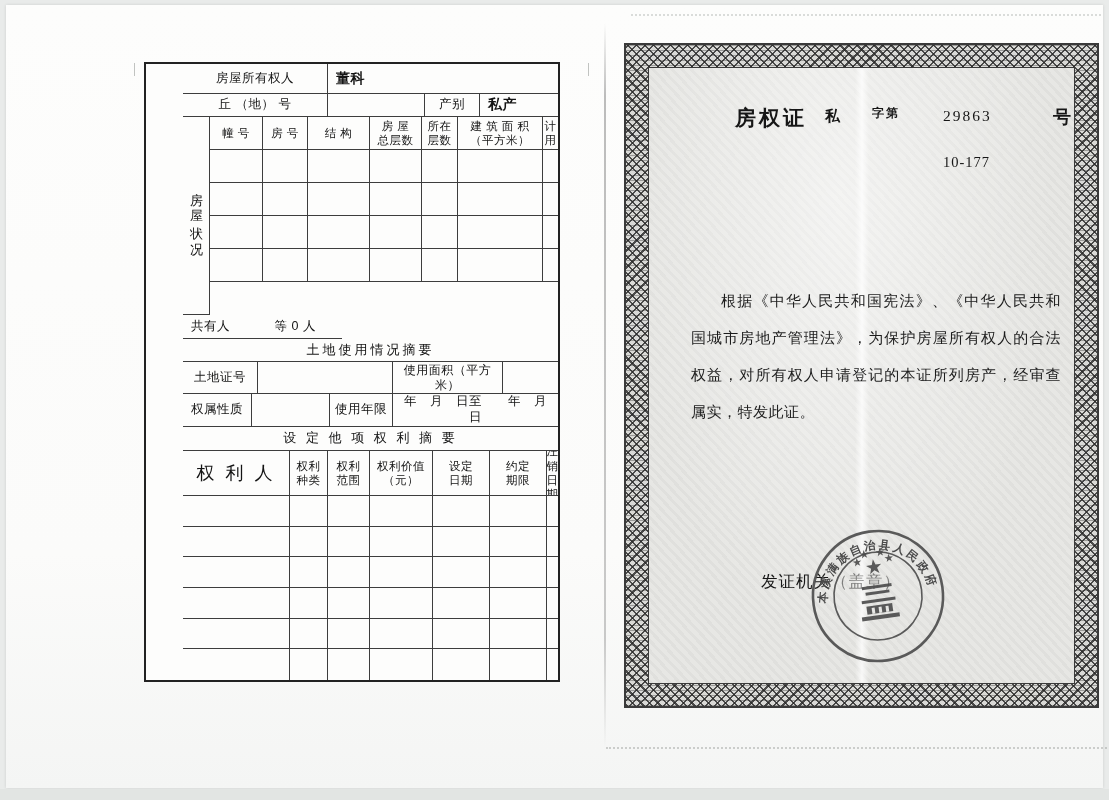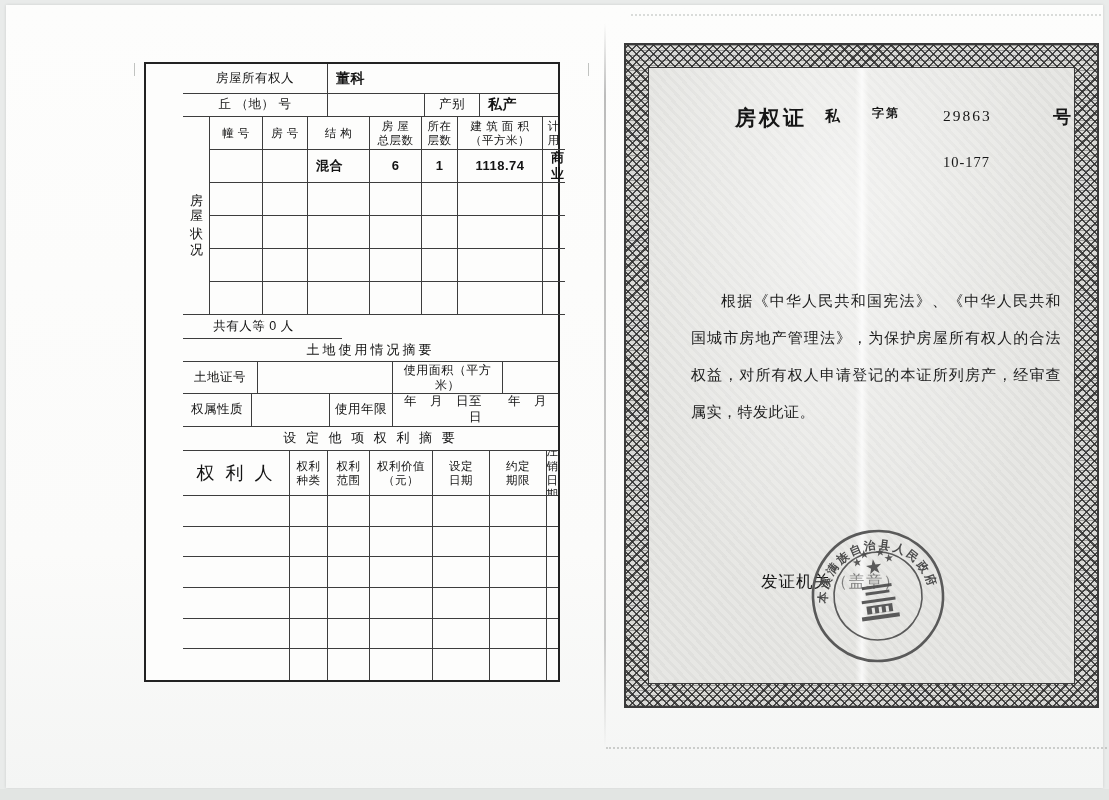--- a/index.html
+++ b/index.html
@@ -49,21 +49,21 @@
     writing-mode:vertical-lr;text-orientation:upright;
     font-size:13px;letter-spacing:17px;color:#141414;
   }
   .subcol{flex:1;display:flex;flex-direction:column;}
   .hdr{font-size:11.5px;}
   
   .h1{width:53px}.h2{width:45px}.h3{width:62px}.h4{width:52px}.h5{width:36px}.h6{width:85px}.h7{flex:1}
   
   .r1{width:107px}.r2{width:38px}.r3{width:42px}.r4{width:63px}.r5{width:57px}.r6{width:57px}.r7{flex:1}
   .title-row{justify-content:center;font-size:13px;letter-spacing:3px;}
-  .pairL{padding:0 26px 0 8px;text-align:left;}
+  .pairL{justify-content:space-between;padding:0 26px 0 8px;text-align:left;}
   .rights-body{flex:1;display:flex;flex-direction:column;}
   .rights-body .row{flex:1;}
   .rights-body .row:last-child .cell{border-bottom:none;}
 
   
   .cert-page{
     position:absolute;left:618px;top:38px;width:475px;height:665px;box-sizing:border-box;
     border:2px solid #3a3a3a;
     background:
       repeating-linear-gradient(45deg, rgba(40,40,40,.8) 0 1.5px, transparent 1.5px 6px),
@@ -141,29 +141,20 @@
           <div class="cell hdr h2">房 号</div>
           <div class="cell hdr h3">结 构</div>
           <div class="cell hdr h4">房 屋
 总层数</div>
           <div class="cell hdr h5">所在
 层数</div>
           <div class="cell hdr h6">建 筑 面 积
 （平方米）</div>
           <div class="cell hdr h7">设 计
 用 途</div>
-        </div>
-        <div class="row" style="height:33px">
-          <div class="cell h1"></div>
-          <div class="cell h2"></div>
-          <div class="cell h3 left val" style="font-size:13px">混合</div>
-          <div class="cell h4 val" style="font-size:13px">6</div>
-          <div class="cell h5 val" style="font-size:13px">1</div>
-          <div class="cell h6 val" style="font-size:13px">1118.74</div>
-          <div class="cell h7 left val" style="font-size:13px">商业</div>
         </div>
         <div class="row" style="height:33px">
           <div class="cell h1"></div>
             <div class="cell h2"></div>
             <div class="cell h3"></div>
             <div class="cell h4"></div>
             <div class="cell h5"></div>
             <div class="cell h6"></div>
             <div class="cell h7"></div>
         </div>

